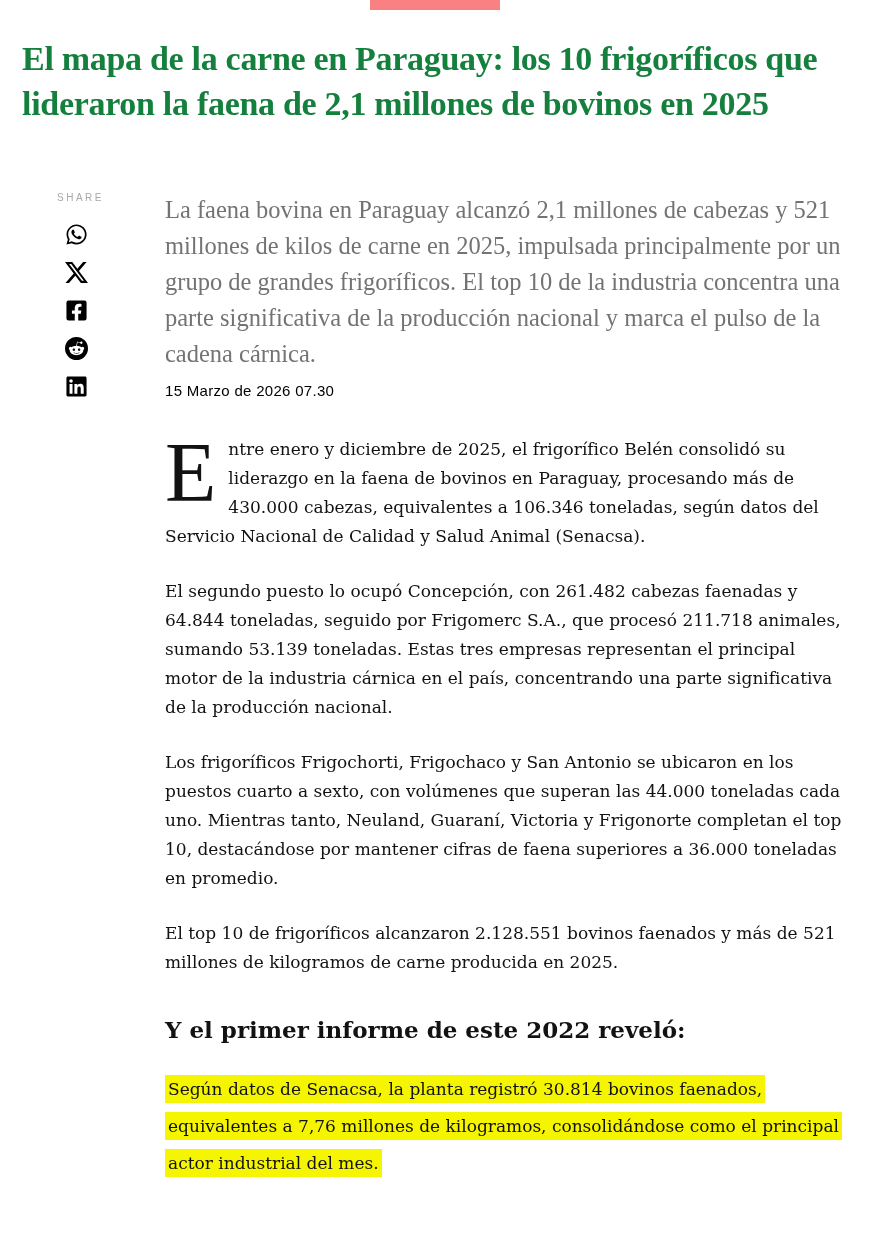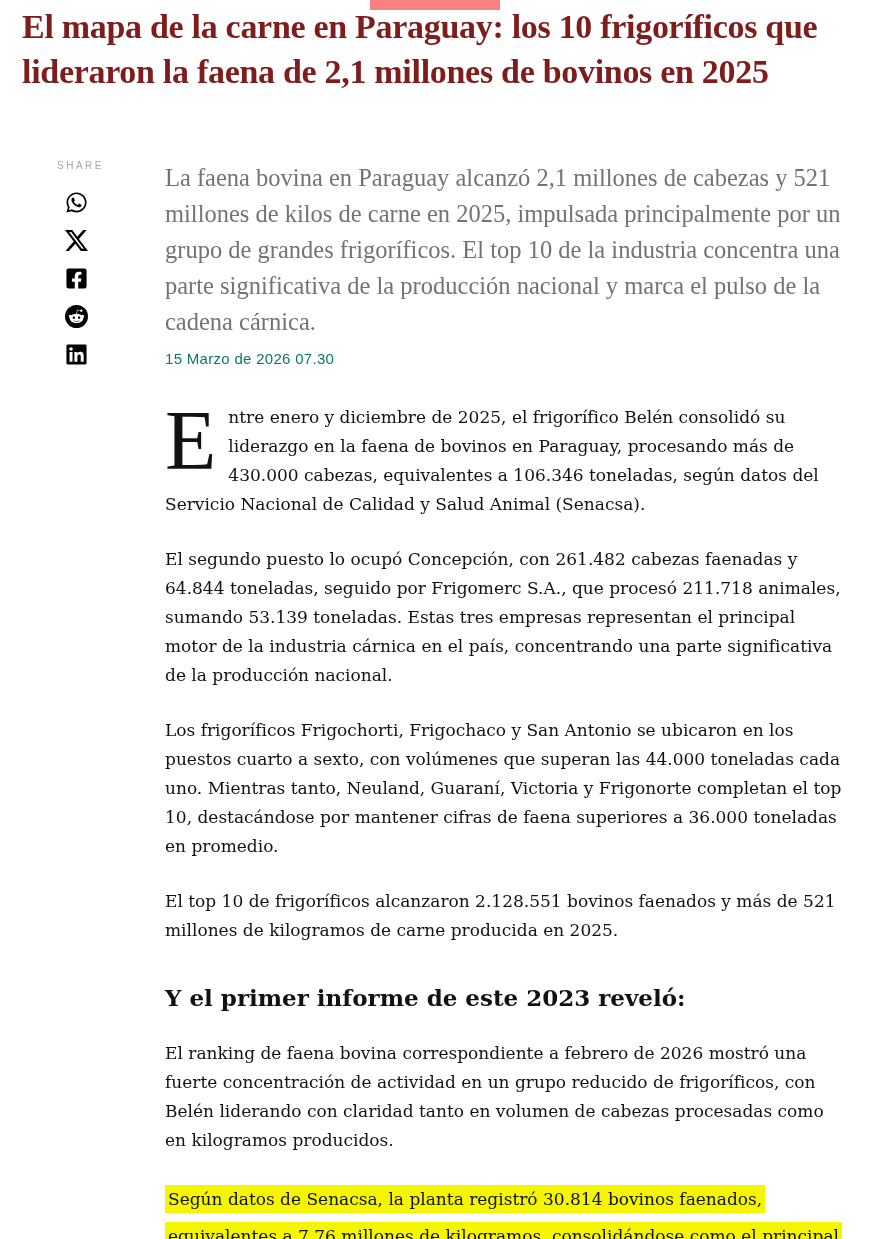--- a/index.html
+++ b/index.html
@@ -14,27 +14,27 @@
   }
   .badge-bar {
     position: absolute;
     left: 370px;
     top: 0;
     width: 130px;
     height: 10px;
     background: #fa8181;
   }
   h1.headline {
-    margin: 4px 22px 0 22px;
+    margin: 36px 22px 0 22px;
     font-family: "Liberation Serif", serif;
     font-weight: 700;
     font-size: 34px;
     line-height: 45px;
     letter-spacing: -0.3px;
-    color: #7f1d1d;
+    color: #15803d;
     max-width: 830px;
   }
   .content-row {
     display: flex;
     margin-top: 66px;
     padding-left: 57px;
   }
   .share-rail {
     width: 108px;
     flex: 0 0 108px;
@@ -69,21 +69,21 @@
     font-family: "Liberation Serif", serif;
     font-size: 24.5px;
     line-height: 36px;
     color: #737373;
   }
   .date-line {
     margin-top: 10px;
     font-family: "Liberation Sans", sans-serif;
     font-size: 15px;
     letter-spacing: 0.3px;
-    color: #0f766e;
+    color: #000000;
   }
   .article-body {
     margin-top: 36px;
     font-family: "DejaVu Serif", serif;
     font-size: 17px;
     line-height: 29px;
   }
   .article-body p { margin-bottom: 26px; }
   .dropcap {
     float: left;
@@ -167,21 +167,20 @@
 
     <div class="article-body">
       <p><span class="dropcap">E</span><span>ntre enero y diciembre de 2025, el frigorífico Belén consolidó su liderazgo en la faena de bovinos en Paraguay, procesando más de 430.000 cabezas, equivalentes a 106.346 toneladas, según datos del Servicio Nacional de Calidad y Salud Animal (Senacsa).</span></p>
 
       <p>El segundo puesto lo ocupó Concepción, con 261.482 cabezas faenadas y 64.844 toneladas, seguido por Frigomerc S.A., que procesó 211.718 animales, sumando 53.139 toneladas. Estas tres empresas representan el principal motor de la industria cárnica en el país, concentrando una parte significativa de la producción nacional.</p>
 
       <p>Los frigoríficos Frigochorti, Frigochaco y San Antonio se ubicaron en los puestos cuarto a sexto, con volúmenes que superan las 44.000 toneladas cada uno. Mientras tanto, Neuland, Guaraní, Victoria y Frigonorte completan el top 10, destacándose por mantener cifras de faena superiores a 36.000 toneladas en promedio.</p>
 
       <p class="bold-para">El top 10 de frigoríficos alcanzaron 2.128.551 bovinos faenados y más de 521 millones de kilogramos de carne producida en 2025.</p>
 
-      <h2 class="subheading">Y el primer informe de este 2023 reveló:</h2>
+      <h2 class="subheading">Y el primer informe de este 2022 reveló:</h2>
 
-      <p>El ranking de faena bovina correspondiente a febrero de 2026 mostró una fuerte concentración de actividad en un grupo reducido de frigoríficos, con Belén liderando con claridad tanto en volumen de cabezas procesadas como en kilogramos producidos.</p>
 
       <p class="highlight-para"><span class="highlight-mark">Según datos de Senacsa, la planta registró 30.814 bovinos faenados, equivalentes a 7,76 millones de kilogramos, consolidándose como el principal actor industrial del mes.</span></p>
     </div>
   </div>
 
 </div>
 
 </body></html>

